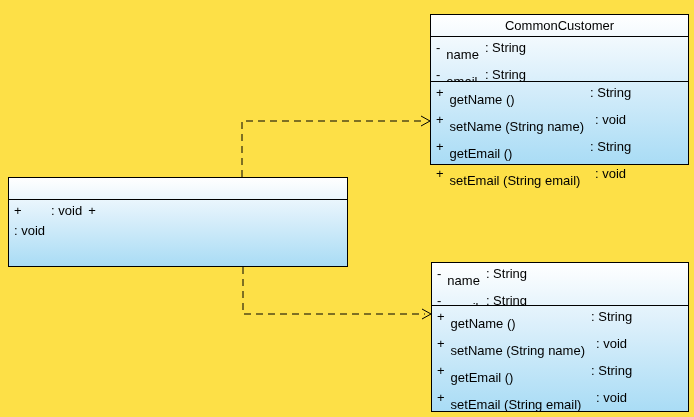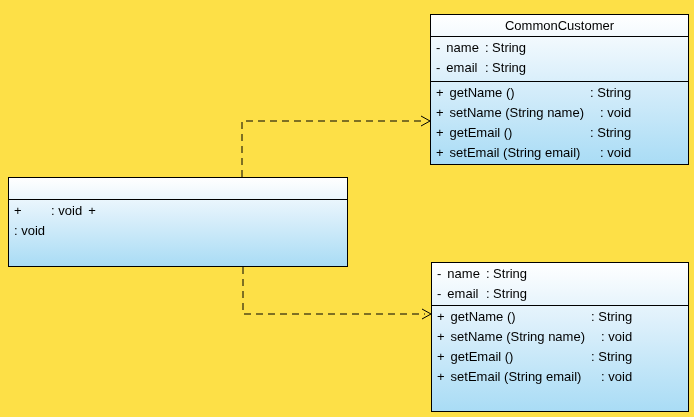--- a/index.html
+++ b/index.html
@@ -40,22 +40,22 @@
     align-content: start;
     padding: 1px 4px 0 5px;
     line-height: 20px;
     white-space: nowrap;
     overflow: hidden;
   }
   .attrs-compartment {
     border-bottom: 1px solid #000000;
   }
   .vis  { text-align: left; }
-  .mem  { text-align: left; }
-  .typ  { text-align: right; }
+  .mem  { text-align: left; margin-top: 7px; }
+  .typ  { text-align: center; }
 
   
   #cls-common { left: 430px; top: 14px;  width: 259px; height: 151px; }
   #cls-common .attrs-compartment { height: 45px; }
 
   #cls-sender { left: 8px;   top: 177px; width: 340px; height: 90px;  }
   #cls-sender .uml-title { height: 21px; }
   #cls-sender .attrs-compartment { height: 22px; }
 
   #cls-vip    { left: 431px; top: 262px; width: 258px; height: 150px; }

